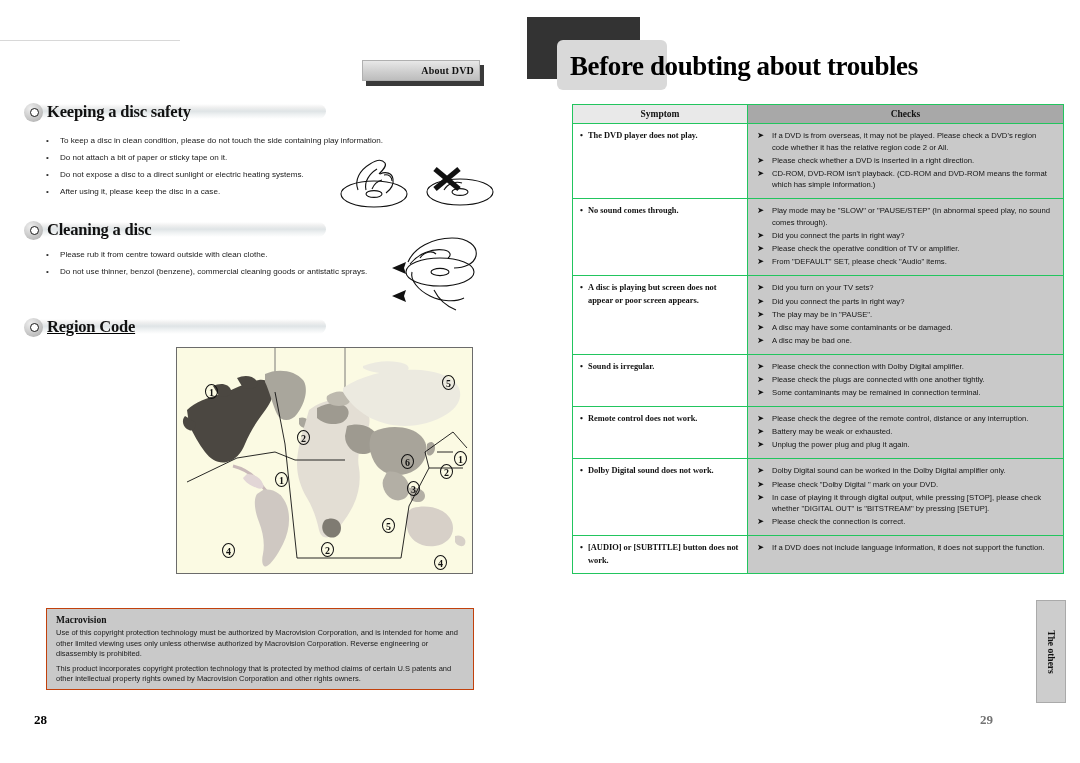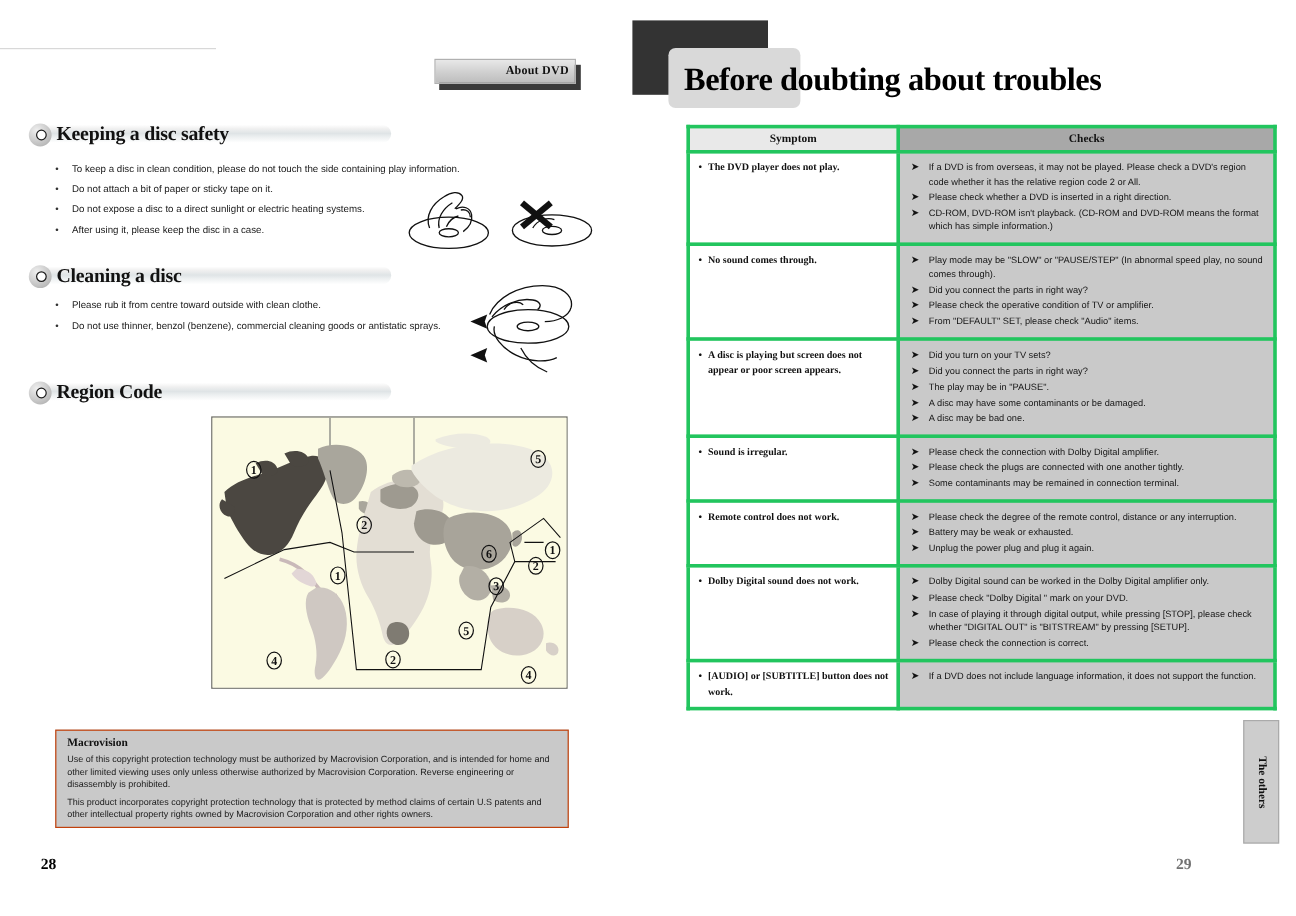--- a/index.html
+++ b/index.html
@@ -11,21 +11,21 @@
   }
   #page { position: relative; width: 1080px; height: 763px; background: #fff; }
 
   
   #left-page { position: absolute; left: 0; top: 0; width: 510px; height: 763px; }
 
   
   .top-rule { position: absolute; left: 0; top: 40px; width: 180px; height: 1px; background: #d8d8d8; }
 
   
-  .about-tab-wrap { position: absolute; left: 362px; top: 49px; width: 122px; height: 34px; }
+  .about-tab-wrap { position: absolute; left: 362px; top: 60px; width: 122px; height: 34px; }
   .about-tab-shadow { position: absolute; left: 4px; top: 5px; width: 118px; height: 21px; background: #3a3a3a; }
   .about-tab { position: absolute; left: 0; top: 0; width: 118px; height: 21px;
     background: linear-gradient(to bottom, #e8e8e8 0%, #cfcfcf 55%, #bdbdbd 100%);
     border: 1px solid #b0b0b0;
     display: flex; align-items: center; justify-content: flex-end; }
   .about-tab span { font-family: "Liberation Serif", serif; font-weight: bold; font-size: 10px;
     color: #111; padding-right: 5px; letter-spacing: .2px; }
 
   
   .sec-head { position: absolute; height: 24px; display: flex; align-items: center; }
@@ -78,21 +78,21 @@
   .title-dark { position: absolute; left: 17px; top: 17px; width: 113px; height: 62px; background: #333333; }
   .title-light { position: absolute; left: 47px; top: 40px; width: 110px; height: 50px;
     background: #d9d9d9; border-radius: 6px; }
   .title-text { position: absolute; left: 60px; top: 47px; width: 500px; height: 38px;
     font-family: "Liberation Serif", serif; font-weight: bold; font-size: 27px; color: #000;
     line-height: 38px; letter-spacing: -.4px; white-space: nowrap; }
 
   
   .tbl { position: absolute; left: 62px; top: 104px; width: 492px;
     border-collapse: collapse; border: 1.4px solid #3a3a3a; }
-  .tbl th, .tbl td { border: 3px solid #22c55e; vertical-align: top; }
+  .tbl th, .tbl td { border: 1px solid #22c55e; vertical-align: top; }
   .th-symptom { width: 175px; background: #e9e9e9; }
   .th-checks { background: #a8a8a8; }
   .tbl th div { font-family: "Liberation Serif", serif; font-weight: bold; font-size: 9.5px;
     color: #111; text-align: center; padding: 4px 0 4px 0; }
   .td-symptom { background: #ffffff; padding: 6px 6px 6px 7px; }
   .td-checks { background: #c9c9c9; padding: 6px 8px 6px 9px; }
   .sym-row { display: flex; font-family: "Liberation Serif", serif; font-weight: bold;
     font-size: 8.4px; line-height: 12.3px; color: #111; }
   .sym-dot { flex: 0 0 8px; }
   .chk-row { display: flex; font-size: 7.7px; line-height: 11.6px; color: #141414; margin-bottom: 1.5px; }
@@ -201,21 +201,21 @@
           <path d="M44 62 C48 70, 56 78, 66 82"></path>
           <path d="M30 30 C34 24, 42 22, 46 26"></path>
         </g>
         <g fill="#111">
           <path d="M2 40 L16 34 L14 40 L16 46 Z"></path>
           <path d="M2 68 L16 62 L14 68 L16 74 Z"></path>
         </g>
       </svg>
     </div>
 
-    <div class="sec-head" style="left:24px; top:315px; width:300px;">
+    <div class="sec-head" style="left:24px; top:315px; width:300px;text-decoration:underline;">
       <div class="sec-bar"></div>
       <div class="sec-bullet"></div>
       <div class="sec-title">Region Code</div>
     </div>
 
 
     <div class="map-box">
       <svg width="297" height="227" viewBox="0 0 297 227">
         <rect x="0" y="0" width="297" height="227" fill="#fbfae3"></rect>
 

